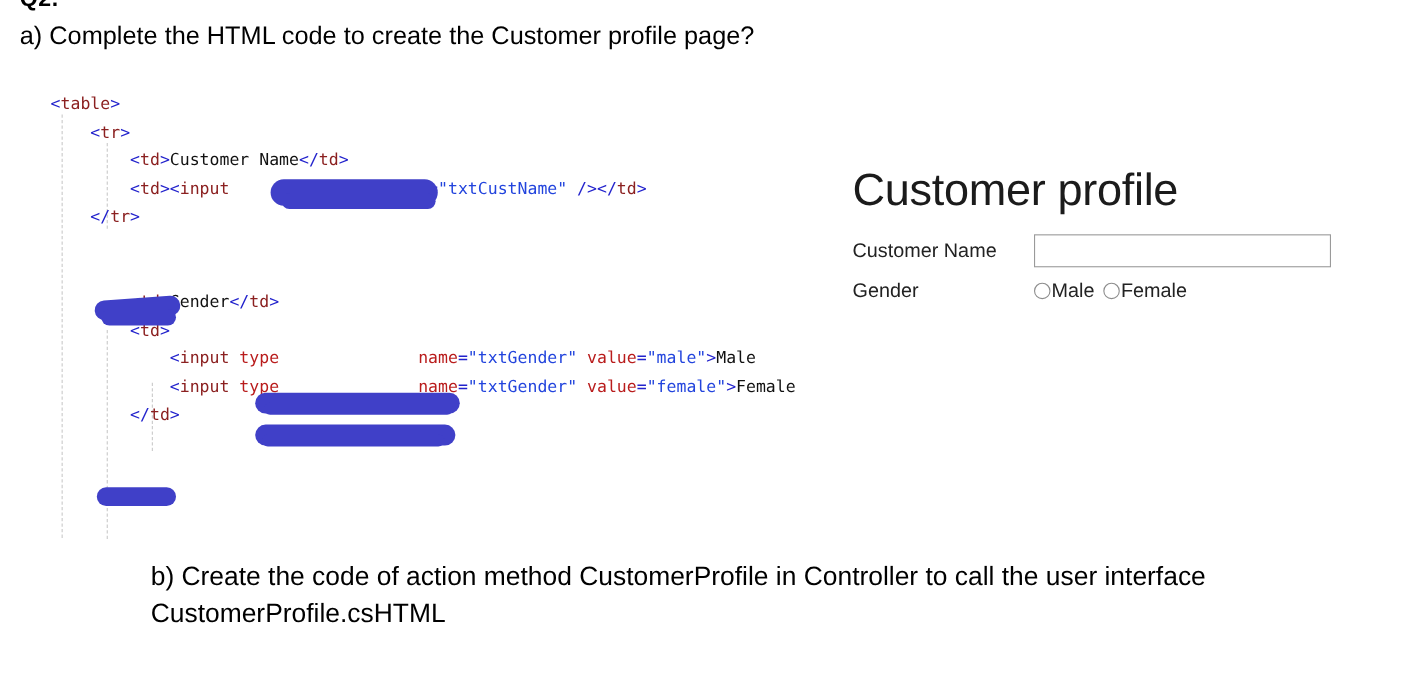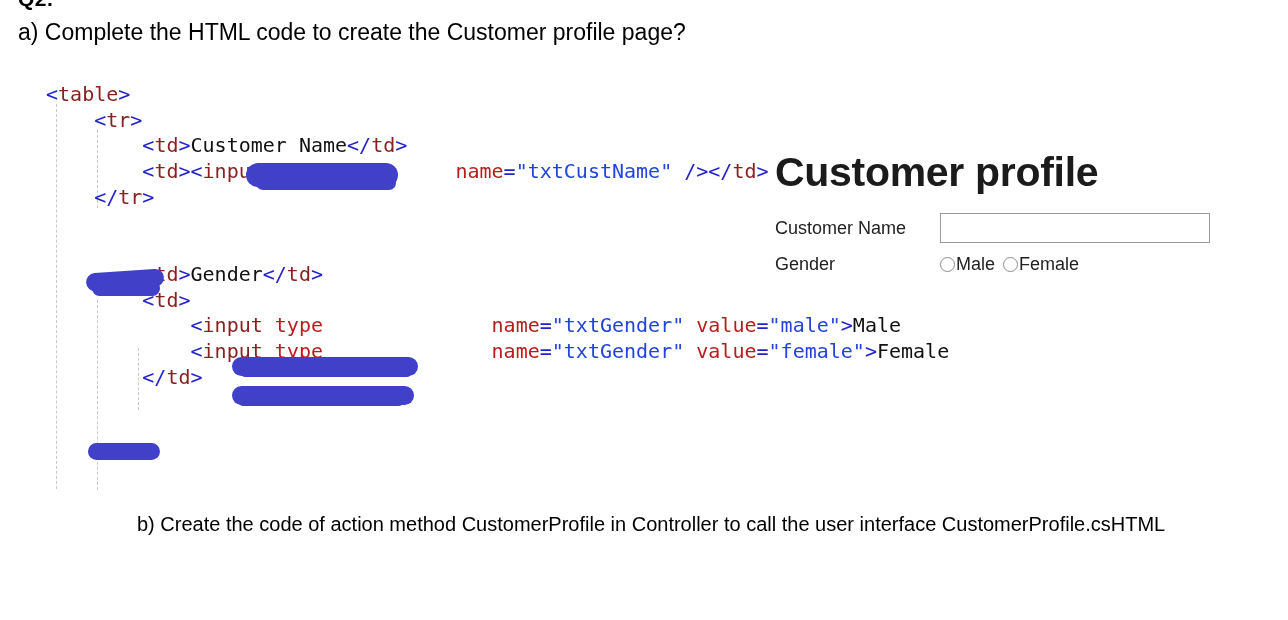--- a/index.html
+++ b/index.html
@@ -21,21 +21,21 @@
   
   .prompt-a{
     position:absolute;left:18px;top:17px;
     font-size:23px;line-height:30px;color:#000;white-space:nowrap;
   }
 
   
   .code{
     position:absolute;left:46px;top:82px;
     font-family:"DejaVu Sans Mono", monospace;
-    font-size:20px;line-height:25.7px;
+    font-size:15px;line-height:25.7px;
     white-space:pre;
   }
   .code .ln{position:relative;height:25.7px;}
   .b{color:#2222cc;}      
   .t{color:#8b2020;}      
   .a{color:#b91c1c;}      
   .v{color:#2244dd;}      
   .x{color:#111111;}      
 
   
@@ -58,42 +58,42 @@
   .r2b{left:92px;top:281px;width:68px;height:15px;border-radius:9px;}
   .r3{left:232px;top:357px;width:186px;height:19px;border-radius:11px;}
   .r3b{left:240px;top:366px;width:172px;height:11px;border-radius:7px;}
   .r4{left:232px;top:386px;width:182px;height:19px;border-radius:11px;}
   .r4b{left:238px;top:395px;width:166px;height:11px;border-radius:7px;}
   .r5{left:88px;top:443px;width:72px;height:17px;border-radius:9px;}
 
   
   .preview{position:absolute;left:775px;top:148px;}
   .pv-title{
-    font-size:41px;line-height:48px;color:#1b1b1b;font-weight:700;
+    font-size:41px;line-height:48px;color:#1b1b1b;font-weight:400;
     letter-spacing:-0.3px;margin:0 0 14px 0;
   }
   .pv-row{display:flex;align-items:center;height:36px;}
   .pv-label{
     width:165px;font-size:18px;color:#222;flex:none;
   }
   .pv-input{
     width:270px;height:30px;border:1px solid #9a9a9a;background:#fff;
     box-sizing:border-box;
   }
   .pv-radios{display:flex;align-items:center;font-size:18px;color:#222;}
   .radio{
     display:inline-block;width:13px;height:13px;border:1.4px solid #8d8d8d;
     border-radius:50%;background:#fff;margin-right:1px;vertical-align:-1px;
   }
   .radio-opt{display:inline-flex;align-items:center;margin-right:8px;}
 
   
   .prompt-b{
     position:absolute;left:137px;top:508px;width:1075px;
-    font-size:20px;line-height:33px;color:#000;
+    font-size:24px;line-height:33px;color:#000;
   }
 </style>
 </head>
 <body>
 
 <div class="page">
 
   <div class="q-label">Q2.</div>
 
   <div class="prompt-a">a) Complete the HTML code to create the Customer profile page?</div>

